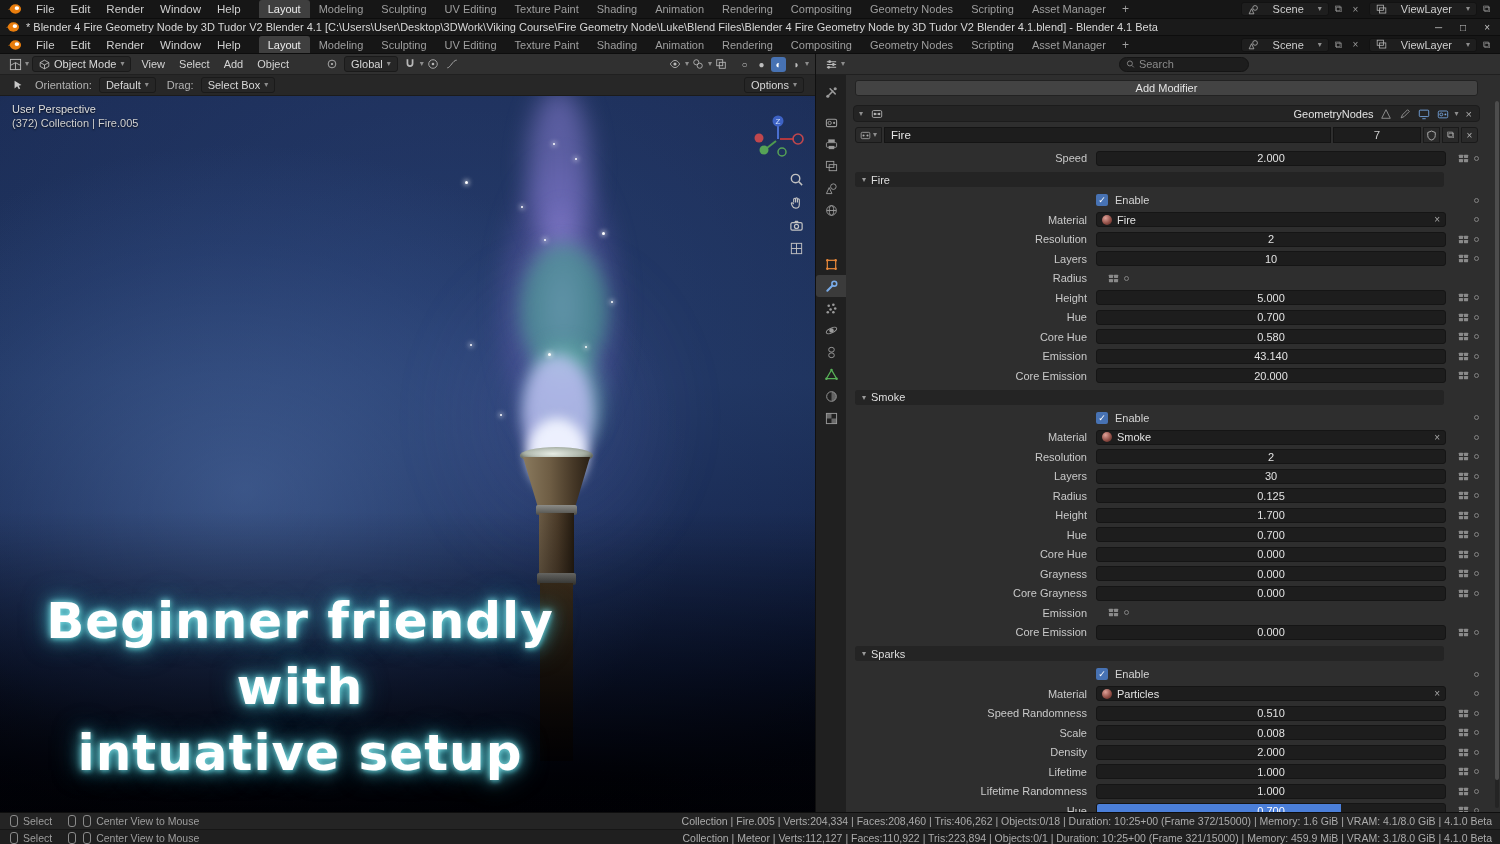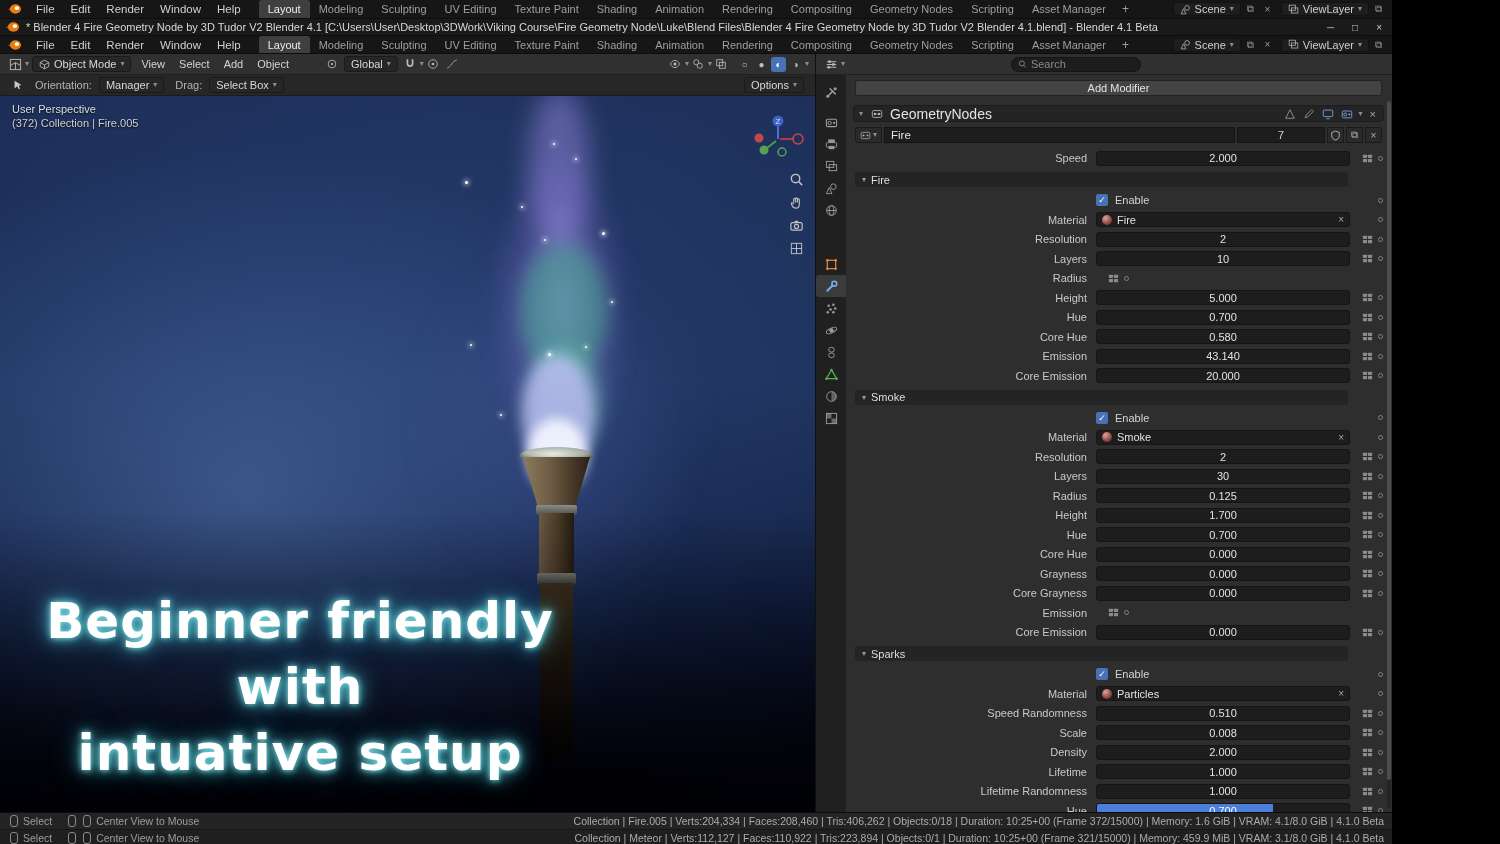--- a/index.html
+++ b/index.html
@@ -1,30 +1,30 @@
 <!DOCTYPE html>
 <html><head>
 <meta charset="utf-8">
 <style>
   * { margin:0; padding:0; box-sizing:border-box; }
   body { background:#000; font-family:"Liberation Sans", sans-serif; }
-  .screen { position:relative; width:1392px; height:844px; overflow:hidden; background:#5eead4; color:#d6d6d6; font-size:11.5px; }
+  .screen { position:relative; width:1500px; height:844px; overflow:hidden; background:#5eead4; color:#d6d6d6; font-size:11.5px; }
 
   
   .menubar { display:flex; align-items:center; background:#161616; height:18px; padding:0 6px; border-bottom:1px solid #0d0d0d; }
   .menubar.dup { height:19px; }
   .logo { display:inline-flex; width:16px; height:14px; align-items:center; justify-content:center; margin-right:6px; }
   .menus { display:flex; align-items:center; }
   .menu-item { padding:0 8px; color:#cfcfcf; cursor:default; line-height:18px; }
   .tabs { display:flex; align-items:stretch; height:100%; margin-left:10px;text-align:right; }
   .tab { display:flex; align-items:center; padding:0 9px; color:#9f9f9f; font-size:11px; }
   .tabs .tab:first-of-type { background:#3f3f3f; color:#ececec; border-radius:3px 3px 0 0; }
   .add-tab { color:#9f9f9f; padding:0 7px; font-size:12px; }
   .mb-spacer { flex:1; }
-  .mb-widget { display:inline-flex; align-items:center; gap:4px; background:#1e1e1e; border:1px solid #121212; border-radius:3px; height:14px; padding:0 6px; margin-left:6px; color:#cfcfcf; font-size:11px; }
+  .mb-widget { display:inline-flex; align-items:center; gap:14px; background:#1e1e1e; border:1px solid #121212; border-radius:3px; height:14px; padding:0 6px; margin-left:6px; color:#cfcfcf; font-size:11px; }
   .mb-mini { display:inline-flex; align-items:center; justify-content:center; width:15px; height:14px; margin-left:2px; color:#9a9a9a; font-size:10px; }
   .chev { color:#8d8d8d; font-size:8px; line-height:1; }
 
   .titlebar { display:flex; align-items:center; background:#1a1a1a; height:17px; padding:0 4px; border-bottom:1px solid #0d0d0d; }
   .title-text { color:#d8d8d8; font-size:11px; white-space:nowrap; overflow:hidden; text-overflow:ellipsis; flex:1; }
   .win-controls { display:flex; gap:18px; margin-left:10px; color:#c8c8c8; font-size:10px; padding-right:6px; }
   .win-controls span { cursor:default; }
 
   
   .main { display:flex; height:758px; }
@@ -93,28 +93,28 @@
   .props-header .search-box { display:flex; align-items:center; gap:4px; background:#1d1d1d; border:1px solid #141414; border-radius:9px; height:15px; width:130px; padding:0 6px; margin-left:auto; margin-right:245px;justify-content:center; }
   .search-box input { background:transparent; border:0; outline:0; color:#cfcfcf; font-size:11px; width:100%; font-family:"Liberation Sans",sans-serif; }
   .search-box input::placeholder { color:#8b8b8b; }
 
   .props-body { flex:1; display:flex; overflow:hidden; }
   .props-tabs { width:30px; background:#202020; padding-top:6px; display:flex; flex-direction:column; align-items:stretch; }
   .ptab { height:22px; display:flex; align-items:center; justify-content:center; color:#9b9b9b; }
   .ptab.active { background:#3b3b3b; color:#79abe8; border-radius:3px 0 0 3px; }
   .ptab-gap1 { height:8px; } .ptab-gap2 { height:32px; }
 
-  .props-content { flex:1; background:#2e2e2e; padding:5px 8px 0 7px; position:relative; overflow:hidden; }
+  .props-content { flex:1; background:#2e2e2e; padding:5px 20px 0 7px; position:relative; overflow:hidden; }
   .props-scroll { position:absolute; right:1px; top:26px; bottom:4px; width:4px; background:#242424; border-radius:2px; }
   .props-scroll .thumb { position:absolute; left:0; right:0; top:0; height:96%; background:#4d4d4d; border-radius:2px; }
 
   .add-modifier { height:16px; background:#434343; border:1px solid #222; border-radius:3px; display:flex; align-items:center; justify-content:center; color:#e3e3e3; margin:0 2px 9px 2px; font-size:11px; }
 
   .mod-header { height:17px; background:#242424; border:1px solid #1c1c1c; border-radius:4px; display:flex; align-items:center; gap:5px; padding:0 5px; margin-bottom:5px; }
-  .mod-name { color:#e2e2e2; flex:1; font-size:14px; }
+  .mod-name { color:#e2e2e2; flex:1; font-size:11px;text-align:right; }
   .tgl { display:inline-flex; width:14px; height:14px; align-items:center; justify-content:center; color:#9a9a9a; }
   .tgl.on { color:#79abe8; }
   .mod-x { color:#aaa; font-size:11px; padding:0 2px; }
 
   .idrow { display:flex; align-items:center; gap:2px; height:16px; margin:0 2px 6px 2px; }
   .id-browse { display:inline-flex; align-items:center; gap:2px; background:#2a2a2a; border:1px solid #1a1a1a; border-radius:3px 0 0 3px; height:16px; padding:0 4px; color:#b5b5b5; }
   .id-name { flex:1; background:#1d1d1d; border:1px solid #141414; height:16px; display:flex; align-items:center; padding:0 6px; color:#e4e4e4; }
   .id-count { width:88px; background:#1d1d1d; border:1px solid #141414; height:16px; display:flex; align-items:center; justify-content:center; color:#cfcfcf; }
   .id-btn { width:17px; height:16px; background:#2a2a2a; border:1px solid #1a1a1a; display:flex; align-items:center; justify-content:center; color:#b0b0b0; font-size:10px; }
   .id-btn:last-child { border-radius:0 3px 3px 0; }
@@ -357,21 +357,21 @@
       </div>
 
       <div class="tool-settings">
         <span class="hdr-ico">
           <svg width="12" height="12" viewBox="0 0 14 14">
               <path d="M3 2 L3 11 L6 8.5 L8 12 L9.5 11 L7.8 7.8 L11 7 Z" fill="#c9c9c9"></path>
             </svg>
         </span>
         <span class="ts-label">Orientation:</span>
         <span class="hdr-pill">
-          <span>Manager</span>
+          <span>Default</span>
             <span class="chev">▾</span>
         </span>
         <span class="ts-label">Drag:</span>
         <span class="hdr-pill">
           <span>Select Box</span>
             <span class="chev">▾</span>
         </span>
         <span class="vh-spacer"></span>
         <span class="hdr-pill">
           <span>Options</span>

